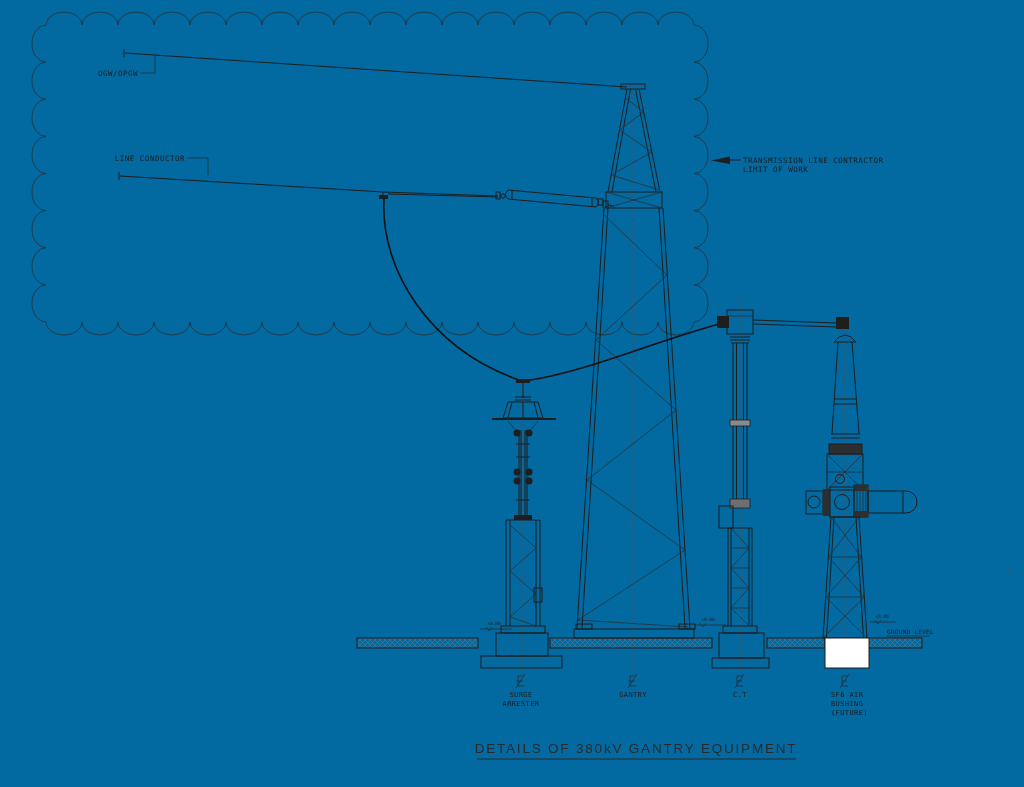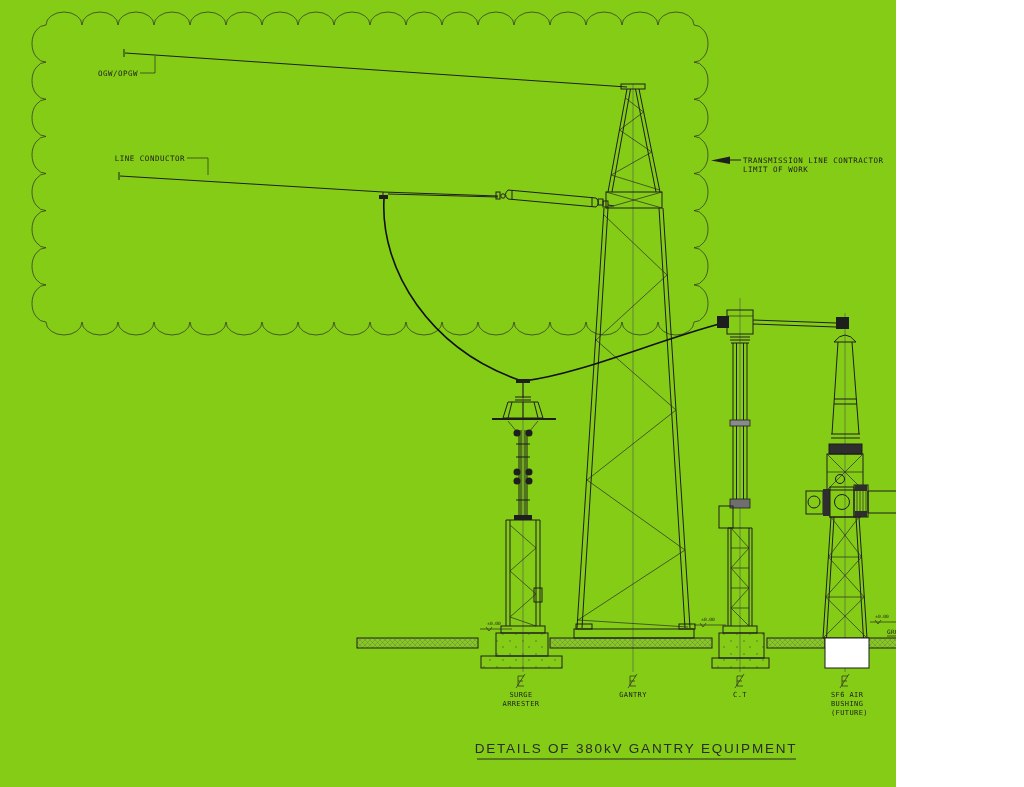--- a/index.html
+++ b/index.html
@@ -1,16 +1,16 @@
 <!DOCTYPE html>
 <html><head>
 <meta charset="utf-8">
 <style>
   html,body{margin:0;padding:0;background:#ffffff;}
-  .stage{width:896px;height:787px;position:relative;background:#84cc16;overflow:hidden;}
+  .stage{width:1024px;height:787px;position:relative;background:#0369a1;overflow:hidden;}
   svg{display:block;}
   .ink{stroke:#1e1e1e;fill:none;stroke-width:1;}
   .thin{stroke:#2a2a2a;fill:none;stroke-width:.7;}
   .cl{stroke:#555;fill:none;stroke-width:.6;}
   .fillink{fill:#1e1e1e;stroke:none;}
   text{font-family:"DejaVu Sans Mono","Liberation Sans",monospace;fill:#1d1d1d;}
   .lbl{font-size:7px;letter-spacing:.4px;}
   .callout{font-size:7.5px;letter-spacing:.5px;}
   .tiny{font-size:4.5px;letter-spacing:0;}
   .gl{font-size:6px;letter-spacing:.3px;}

